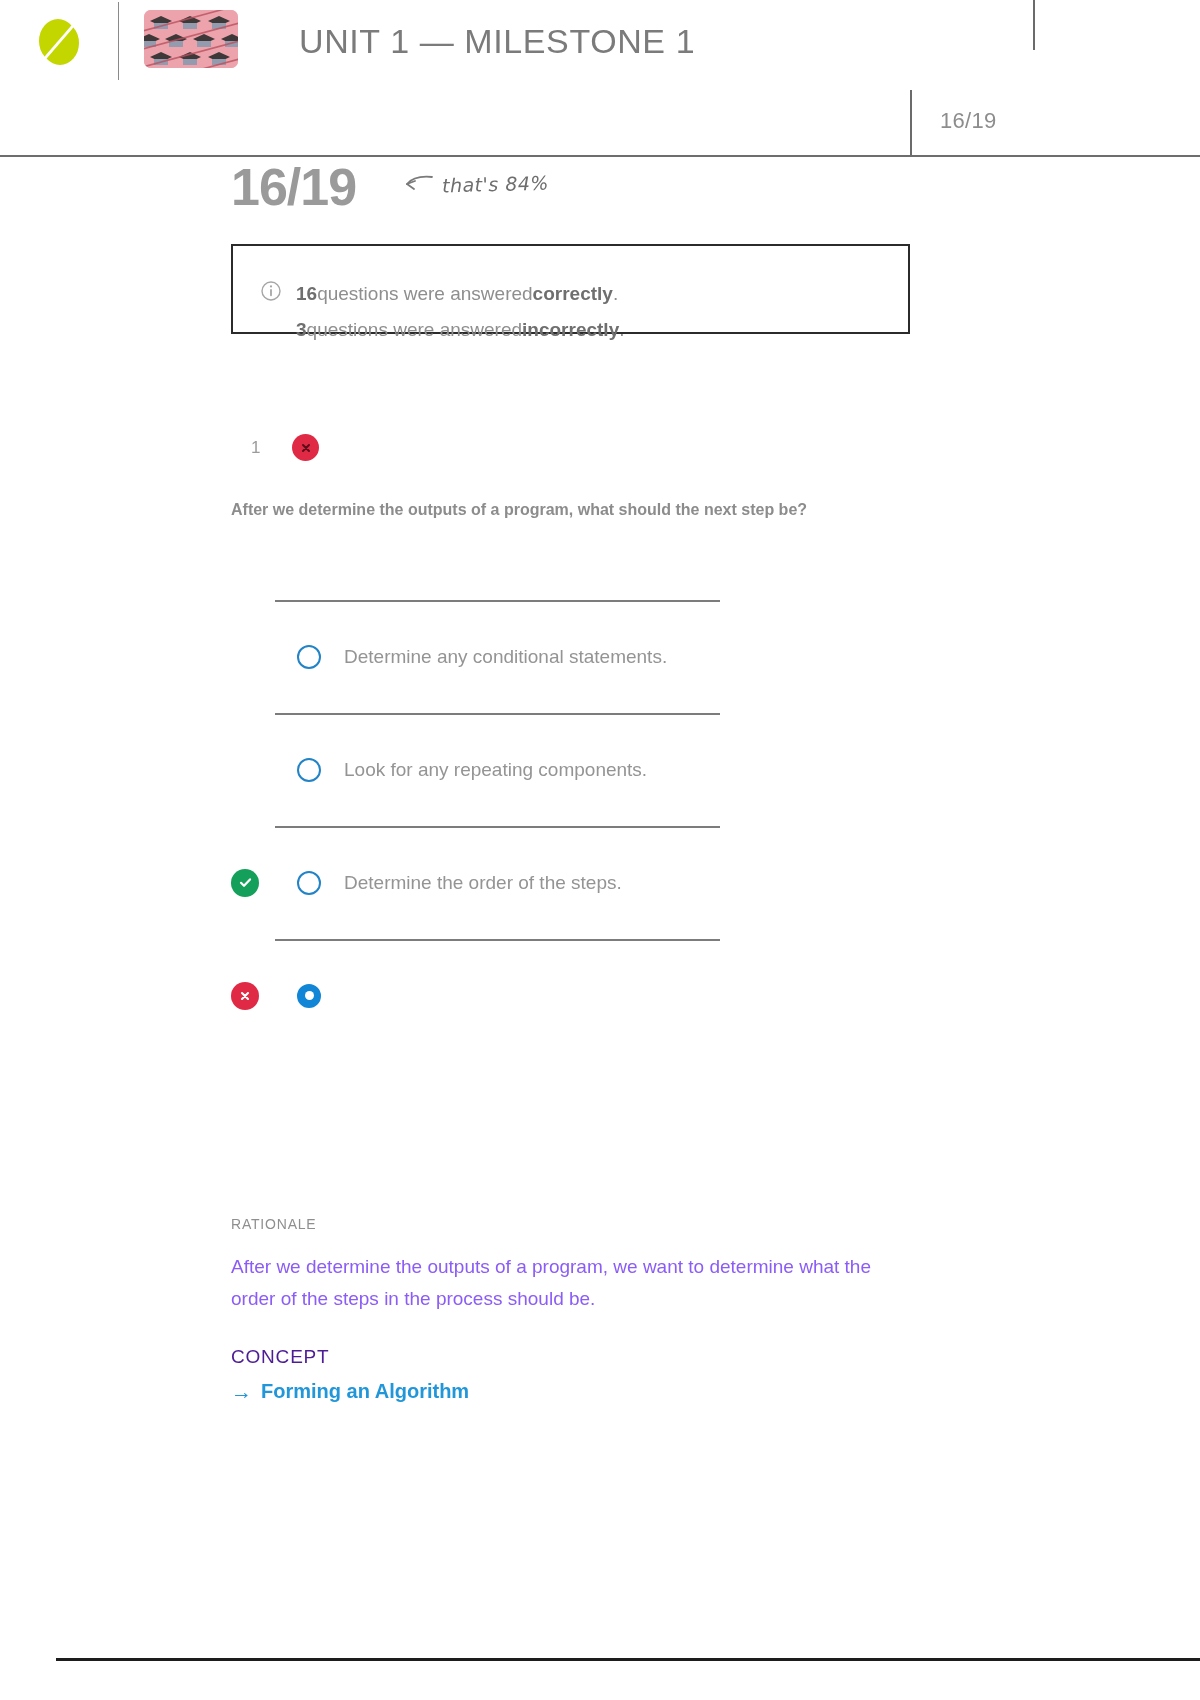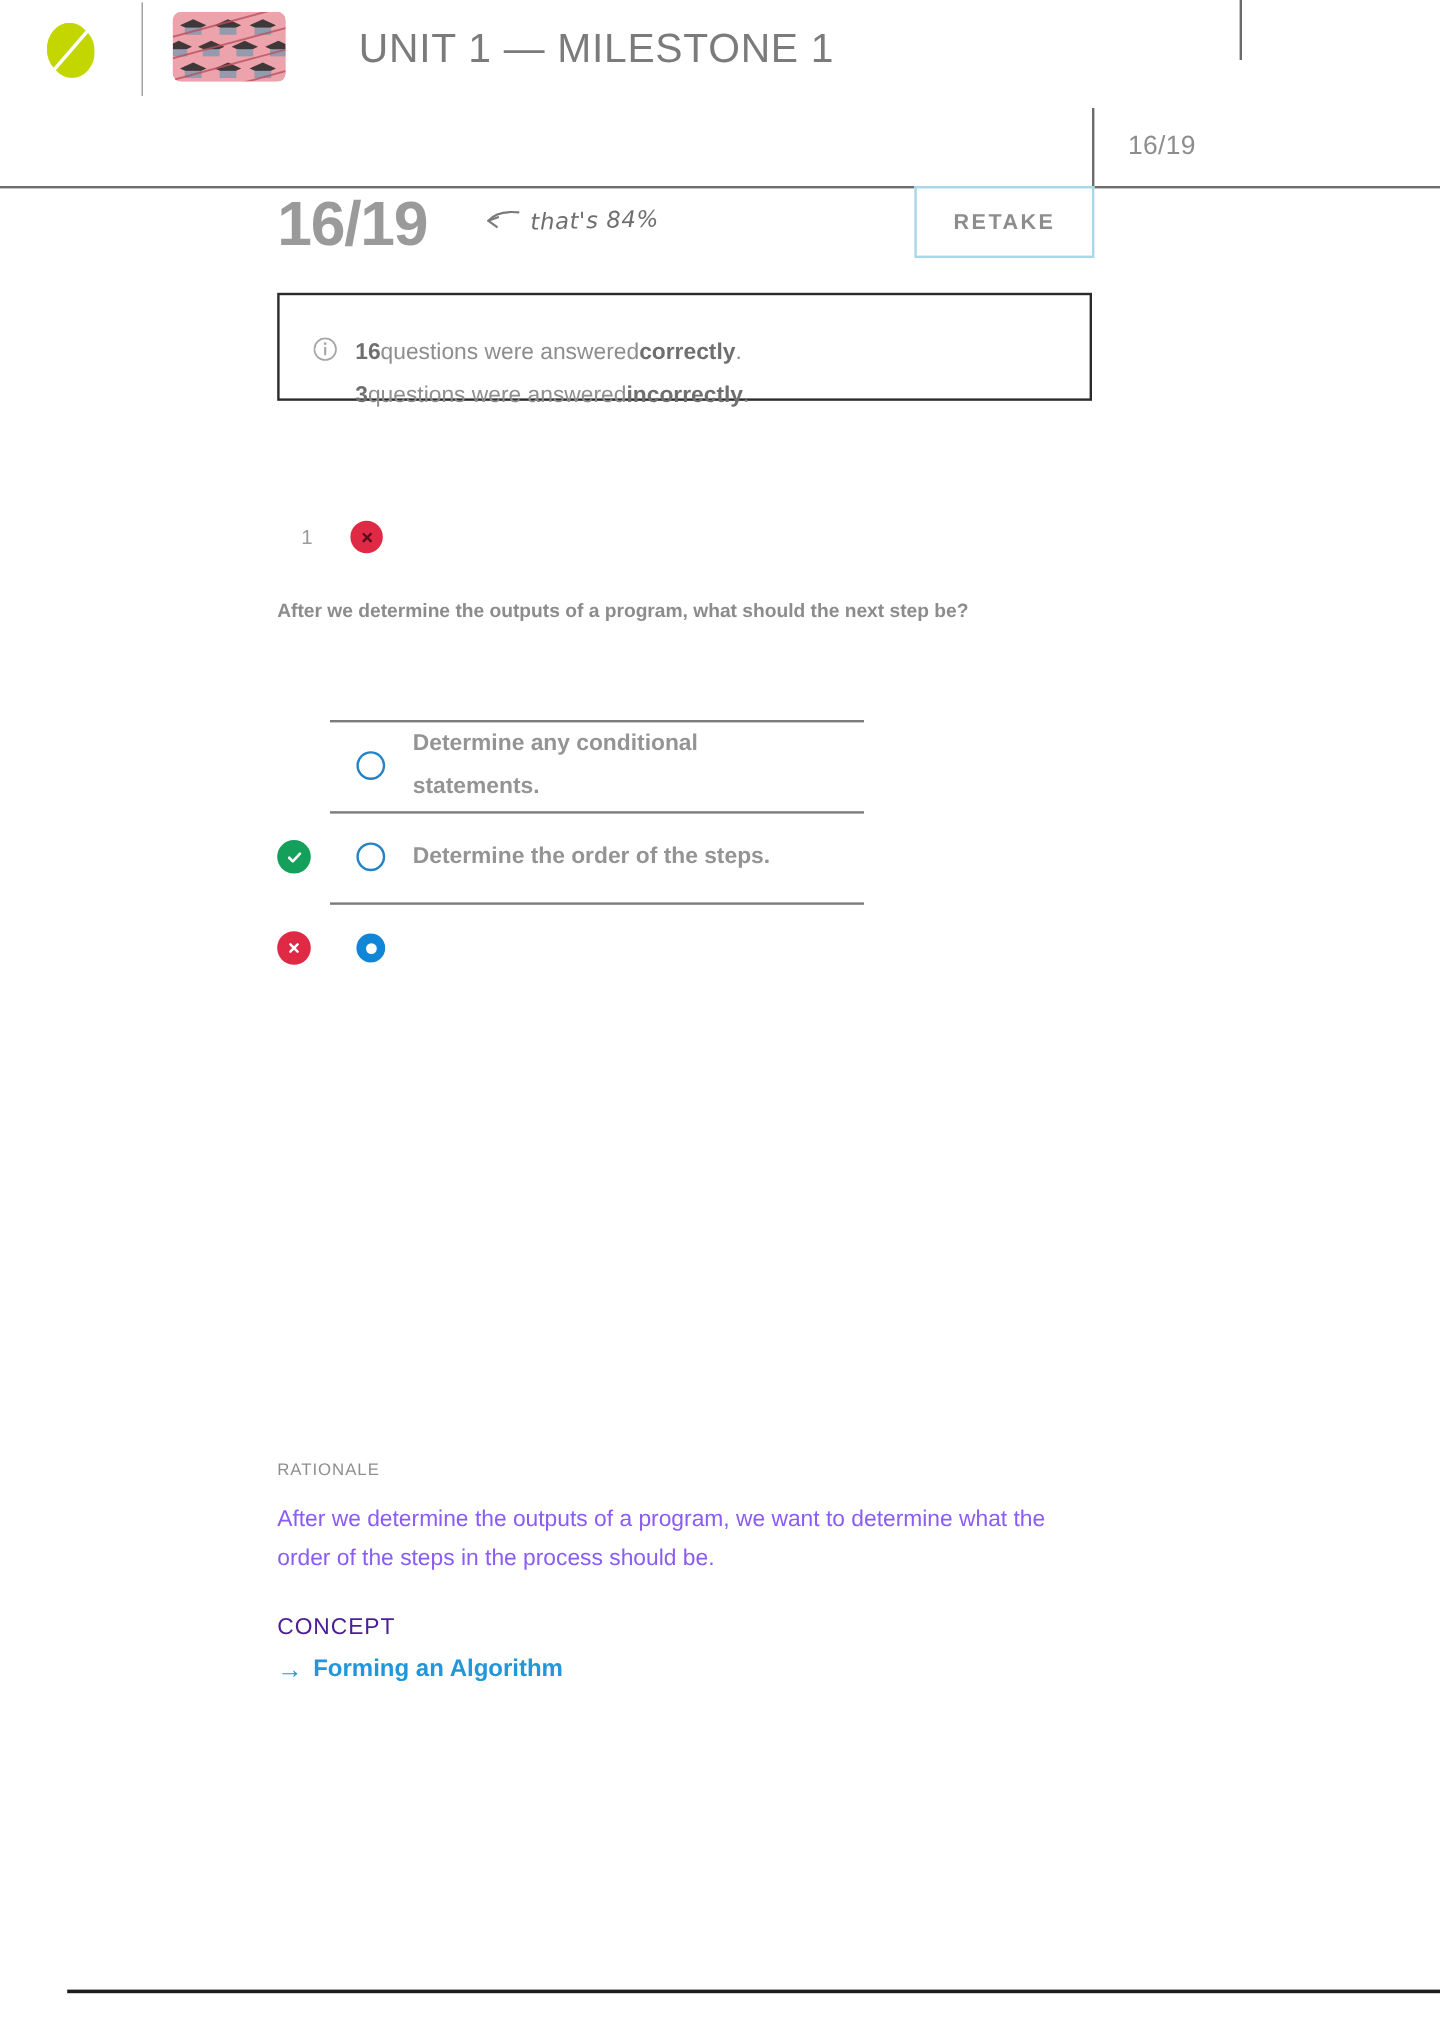--- a/index.html
+++ b/index.html
@@ -218,22 +218,21 @@
   }
 
   
   .options {
     position: absolute;
     left: 231px; top: 600px;
     width: 680px;
   }
   .opt {
     position: relative;
-    height: 76px;
-    font-weight: bold;
+    height: 113px;
   }
   .opt-sep {
     position: absolute;
     left: 44px; top: 0;
     width: 445px; height: 2px;
     background: #7c7c7c;
   }
   .opt-marker {
     position: absolute;
     left: 0; top: 50%;
@@ -401,21 +400,20 @@
   <div class="score-big">16/19</div>
 
   <div class="handnote">
     <svg width="30" height="22" viewBox="0 0 30 22">
       <path d="M28 4 C18 3, 8 5, 3 11" stroke="#7a7a7a" stroke-width="1.8" fill="none" stroke-linecap="round"></path>
       <path d="M3 11 L11 8 M3 11 L10 16" stroke="#7a7a7a" stroke-width="1.8" fill="none" stroke-linecap="round"></path>
     </svg>
     <span class="hn-text">that's 84%</span>
   </div>
 
-  <div class="retake-btn">RETAKE</div>
 
   <div class="infobox">
     <svg class="info-icon" width="20" height="20" viewBox="0 0 20 20">
       <circle cx="10" cy="10" r="9" fill="none" stroke="#a6a6a6" stroke-width="1.4"></circle>
       <circle cx="10" cy="5.4" r="1.1" fill="#a6a6a6"></circle>
       <rect x="9.1" y="8" width="1.8" height="7.2" rx="0.9" fill="#a6a6a6"></rect>
     </svg>
     <div class="info-line first">
       <b>16</b>
       <span> questions were answered </span>
@@ -442,20 +440,25 @@
   <div class="q-text">After we determine the outputs of a program, what should the next step be?</div>
 
   <div class="options">
 
     <div class="opt">
       <div class="opt-sep"></div>
       <div class="opt-radio"></div>
       <div class="opt-label">Determine any conditional statements.</div>
     </div>
 
+    <div class="opt">
+      <div class="opt-sep"></div>
+      <div class="opt-radio"></div>
+      <div class="opt-label">Look for any repeating components.</div>
+    </div>
 
     <div class="opt">
       <div class="opt-sep"></div>
       <span class="opt-marker badge right">
         <svg width="15" height="15" viewBox="0 0 15 15">
           <path d="M3 7.8 L6 10.8 L12 4.4" stroke="#ffffff" stroke-width="2.2" fill="none" stroke-linecap="round" stroke-linejoin="round"></path>
         </svg>
       </span>
       <div class="opt-radio"></div>
       <div class="opt-label">Determine the order of the steps.</div>

